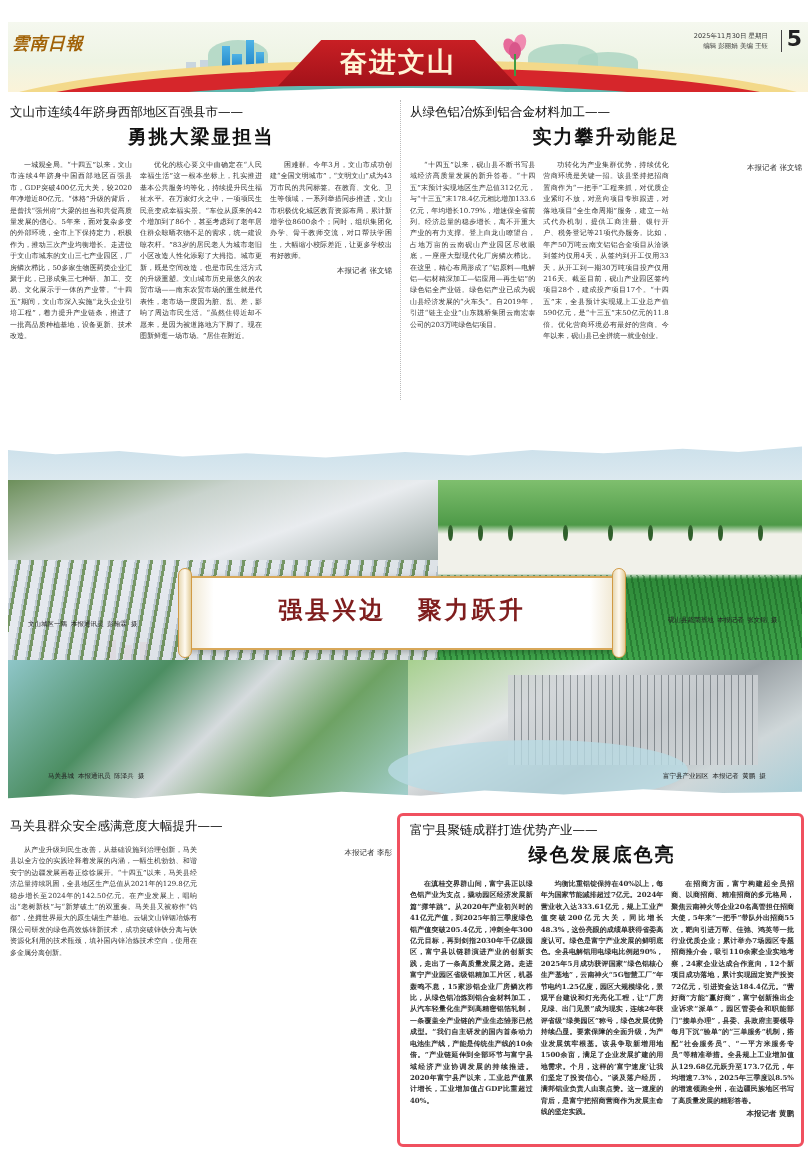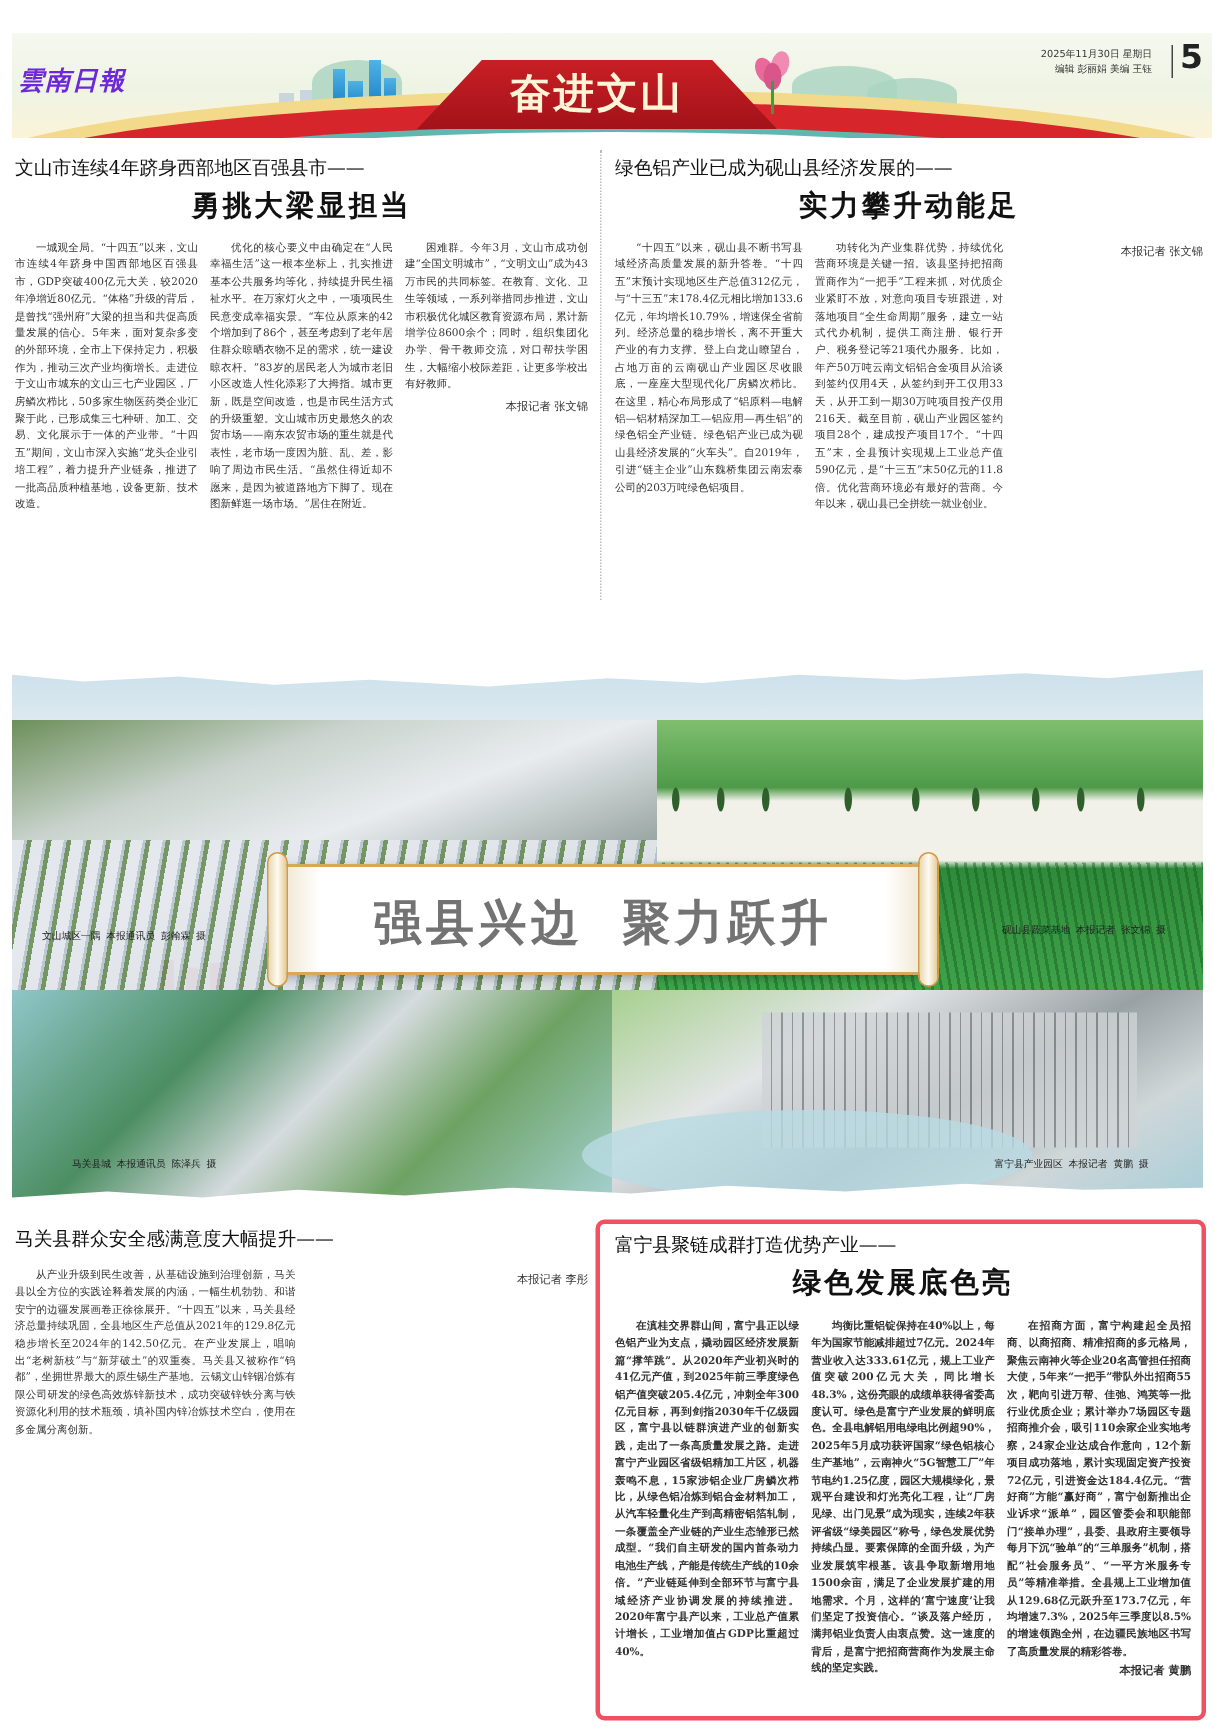--- a/index.html
+++ b/index.html
@@ -6,21 +6,21 @@
   html, body { width: 810px; height: 1157px; background: #ffffff; overflow: hidden; }
   body { position: relative; font-family: "DejaVu Serif", serif; color: #222; }
 
   
   .masthead { position: absolute; left: 8px; top: 22px; width: 800px; height: 70px; overflow: hidden; }
   .mh-sky { position: absolute; inset: 0; background: linear-gradient(#f5f8ef 0%, #eef4e4 55%, #fbf3d8 100%); }
   .mh-band-y { position: absolute; left: -40px; right: -40px; top: 38px; height: 60px; border-radius: 50% 50% 0 0 / 100% 100% 0 0; background: #f3d98a; }
   .mh-band-r { position: absolute; left: -40px; right: -40px; top: 46px; height: 60px; border-radius: 50% 50% 0 0 / 100% 100% 0 0; background: #d6262b; }
   .mh-band-t { position: absolute; left: -40px; right: -40px; top: 62px; height: 60px; border-radius: 50% 50% 0 0 / 100% 100% 0 0; background: #5fb8b0; }
   .mh-band-w { position: absolute; left: -40px; right: -40px; top: 66px; height: 60px; border-radius: 50% 50% 0 0 / 100% 100% 0 0; background: #ffffff; }
-  .mh-logo { position: absolute; left: 4px; top: 20px; font-family: "DejaVu Serif", serif; font-style: italic; font-weight: bold; font-size: 17px; color: #6d28d9; letter-spacing: 1px; }
+  .mh-logo { position: absolute; left: 4px; top: 10px; font-family: "DejaVu Serif", serif; font-style: italic; font-weight: bold; font-size: 17px; color: #a16207; letter-spacing: 1px; }
   .mh-city { position: absolute; left: 170px; top: 10px; width: 100px; height: 40px; }
   .mh-city span { position: absolute; bottom: 0; background: linear-gradient(#4fb3e6, #1a7fc4); }
   .mh-flower { position: absolute; left: 492px; top: 10px; width: 30px; height: 40px; }
   .mh-flower .petal { position: absolute; width: 12px; height: 18px; border-radius: 50%; background: #e76a9a; }
   .mh-flower .stem { position: absolute; left: 14px; top: 22px; width: 2px; height: 22px; background: #3e9a44; }
   .mh-hill { position: absolute; border-radius: 50% 50% 0 0; background: #a9d3c1; opacity: .8; }
   .mh-title-plate { position: absolute; left: 270px; top: 18px; width: 240px; height: 46px; background: linear-gradient(#c81f24, #a3121a); clip-path: polygon(18% 0, 82% 0, 100% 100%, 0 100%); }
   .mh-title { position: absolute; left: 270px; top: 22px; width: 240px; text-align: center; font-family: "DejaVu Sans", sans-serif; font-weight: bold; font-size: 27px; color: #fff4d6; letter-spacing: 2px; }
   .mh-meta { position: absolute; right: 40px; top: 9px; text-align: right; font-family: "DejaVu Sans", sans-serif; font-size: 6.5px; line-height: 10px; color: #333; }
   .mh-divider { position: absolute; right: 26px; top: 8px; width: 1px; height: 22px; background: #444; }
@@ -49,21 +49,21 @@
   .ph-bottom-right { position: absolute; left: 400px; top: 220px; width: 394px; height: 150px; background: linear-gradient(150deg, #a7d08f 0%, #e3e6e7 30%, #9aa1a5 55%, #cfd7d9 75%, #a3cdd8 100%); }
   .ph-factory { position: absolute; left: 500px; top: 235px; width: 250px; height: 90px; background: repeating-linear-gradient(90deg, #cfd3d6 0 6px, #7c8388 6px 7px); opacity: .8; }
   .ph-river { position: absolute; left: 380px; top: 300px; width: 300px; height: 60px; border-radius: 50%; background: #b9dbe3; opacity: .8; }
   .torn-top { position: absolute; left: 0; top: 0; width: 100%; height: 22px; background: #fff; clip-path: polygon(0 0,100% 0,100% 30%,92% 55%,85% 40%,75% 60%,66% 45%,58% 70%,50% 55%,40% 80%,30% 60%,22% 75%,14% 50%,6% 65%,0 45%); }
   .torn-bottom { position: absolute; left: 0; bottom: 0; width: 100%; height: 26px; background: #fff; clip-path: polygon(0 55%,8% 40%,16% 55%,24% 35%,33% 50%,42% 30%,52% 45%,60% 25%,70% 40%,80% 20%,90% 35%,100% 30%,100% 100%,0 100%); }
   .caption { position: absolute; font-family: Liberation Mono, monospace; font-size: 6.5px; color: #222; white-space: nowrap; }
 
   .scroll-banner { position: absolute; left: 178px; top: 568px; width: 448px; height: 90px; }
   .scroll-body { position: absolute; left: 10px; top: 8px; right: 10px; bottom: 8px; background: linear-gradient(90deg, #efe6cf 0%, #ffffff 6%, #ffffff 94%, #efe6cf 100%); border-top: 2px solid #d8a85a; border-bottom: 2px solid #d8a85a; box-shadow: 0 2px 6px rgba(0,0,0,.25); }
   .scroll-roll { position: absolute; top: 0; width: 14px; height: 90px; border-radius: 7px; background: linear-gradient(90deg, #e7d8b3, #fffaf0, #e2cc98); border: 1px solid #d19a45; }
-  .scroll-text { position: absolute; left: 0; right: 0; top: 26px; text-align: center; font-family: Liberation Sans, sans-serif; font-weight: bold; font-size: 32px; color: #737373; letter-spacing: 3px; word-spacing: 14px; }
+  .scroll-text { position: absolute; left: 0; right: 0; top: 26px; text-align: center; font-family: Liberation Mono, monospace; font-weight: bold; font-size: 24px; color: #7f1d1d; letter-spacing: 3px; word-spacing: 14px; }
 
   
   .highlight { position: absolute; left: 397px; top: 813px; width: 407px; height: 334px; border: 3px solid #f0505f; border-radius: 6px; pointer-events: none; }
 </style>
 </head>
 <body>
 
 <header class="masthead">
   <div class="mh-sky"></div>
   <div class="mh-hill" style="left:200px;top:18px;width:60px;height:30px;"></div>
@@ -111,21 +111,21 @@
     <div class="col">
       <p>困难群。今年3月，文山市成功创建“全国文明城市”，“文明文山”成为43万市民的共同标签。在教育、文化、卫生等领域，一系列举措同步推进，文山市积极优化城区教育资源布局，累计新增学位8600余个；同时，组织集团化办学、骨干教师交流，对口帮扶学困生，大幅缩小校际差距，让更多学校出有好教师。</p>
       <div class="byline">本报记者 张文锦</div>
     </div>
   </div>
 </article>
 
 <div class="vsep" style="left:400px;"></div>
 
 <article class="article" style="left:410px;top:104px;width:392px;height:330px;">
-  <div class="kicker">绿色铝产业已成为砚山县经济发展的——</div>
+  <div class="kicker">从绿色铝冶炼到铝合金材料加工——</div>
   <h2 class="headline">实力攀升动能足</h2>
   <div class="cols" style="height:262px;">
     <div class="col">
         <p>“十四五”以来，砚山县不断书写县域经济高质量发展的新升答卷。“十四五”末预计实现地区生产总值312亿元，与“十三五”末178.4亿元相比增加133.6亿元，年均增长10.79%，增速保全省前列。经济总量的稳步增长，离不开重大产业的有力支撑。登上白龙山瞭望台，占地万亩的云南砚山产业园区尽收眼底，一座座大型现代化厂房鳞次栉比。在这里，精心布局形成了“铝原料—电解铝—铝材精深加工—铝应用—再生铝”的绿色铝全产业链。绿色铝产业已成为砚山县经济发展的“火车头”。自2019年，引进“链主企业”山东魏桥集团云南宏泰公司的203万吨绿色铝项目。</p>
       </div>
     <div class="col">
         <p>功转化为产业集群优势，持续优化营商环境是关键一招。该县坚持把招商置商作为“一把手”工程来抓，对优质企业紧盯不放，对意向项目专班跟进，对落地项目“全生命周期”服务，建立一站式代办机制，提供工商注册、银行开户、税务登记等21项代办服务。比如，年产50万吨云南文铝铝合金项目从洽谈到签约仅用4天，从签约到开工仅用33天，从开工到一期30万吨项目投产仅用216天。截至目前，砚山产业园区签约项目28个，建成投产项目17个。“十四五”末，全县预计实现规上工业总产值590亿元，是“十三五”末50亿元的11.8倍。优化营商环境必有最好的营商。今年以来，砚山县已全拼统一就业创业。</p>
       </div>
     <div class="col">
       <div class="byline">本报记者 张文锦</div>

